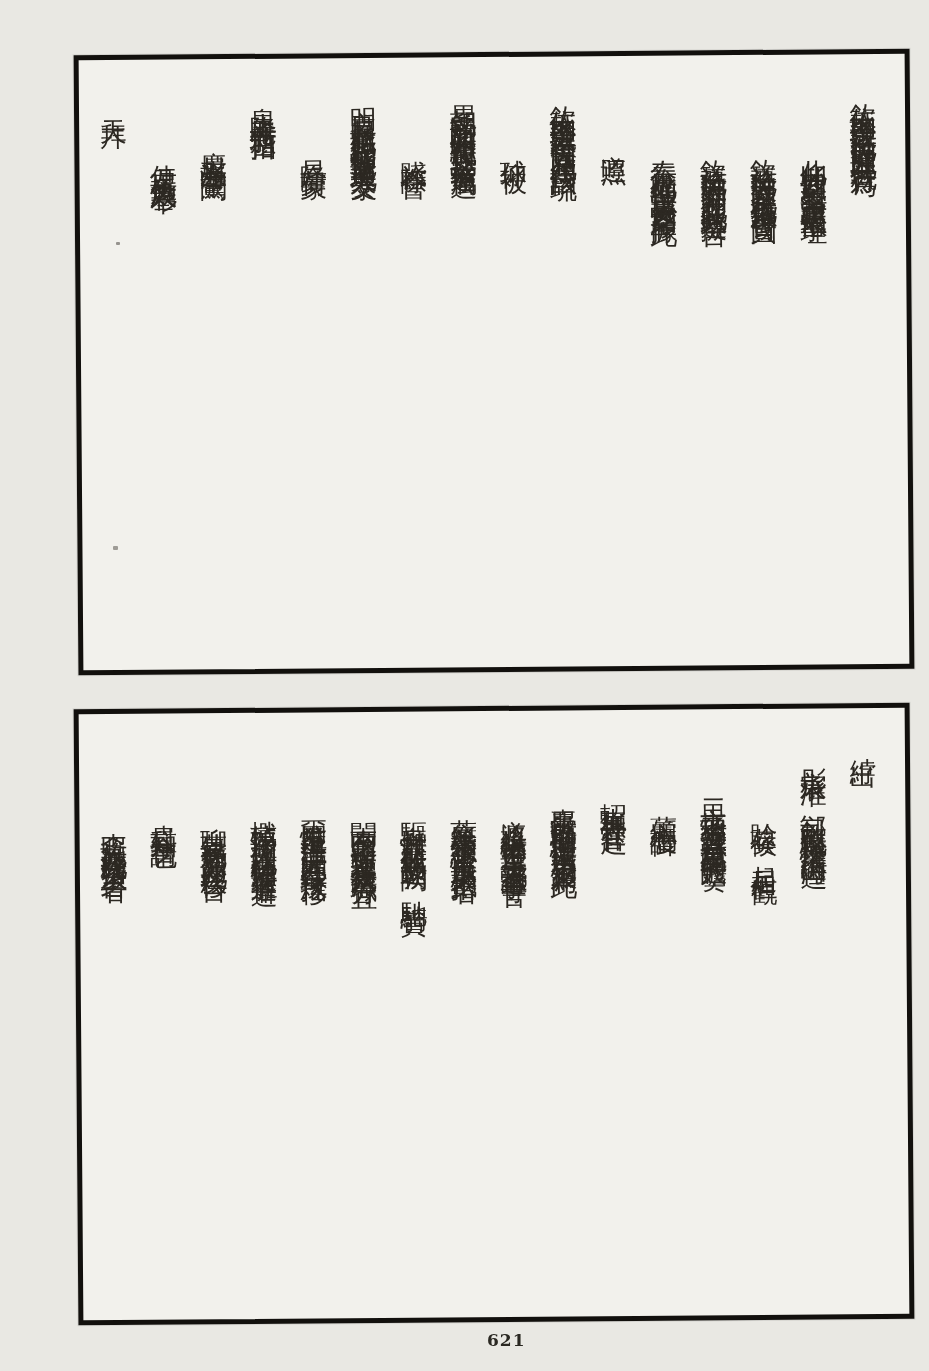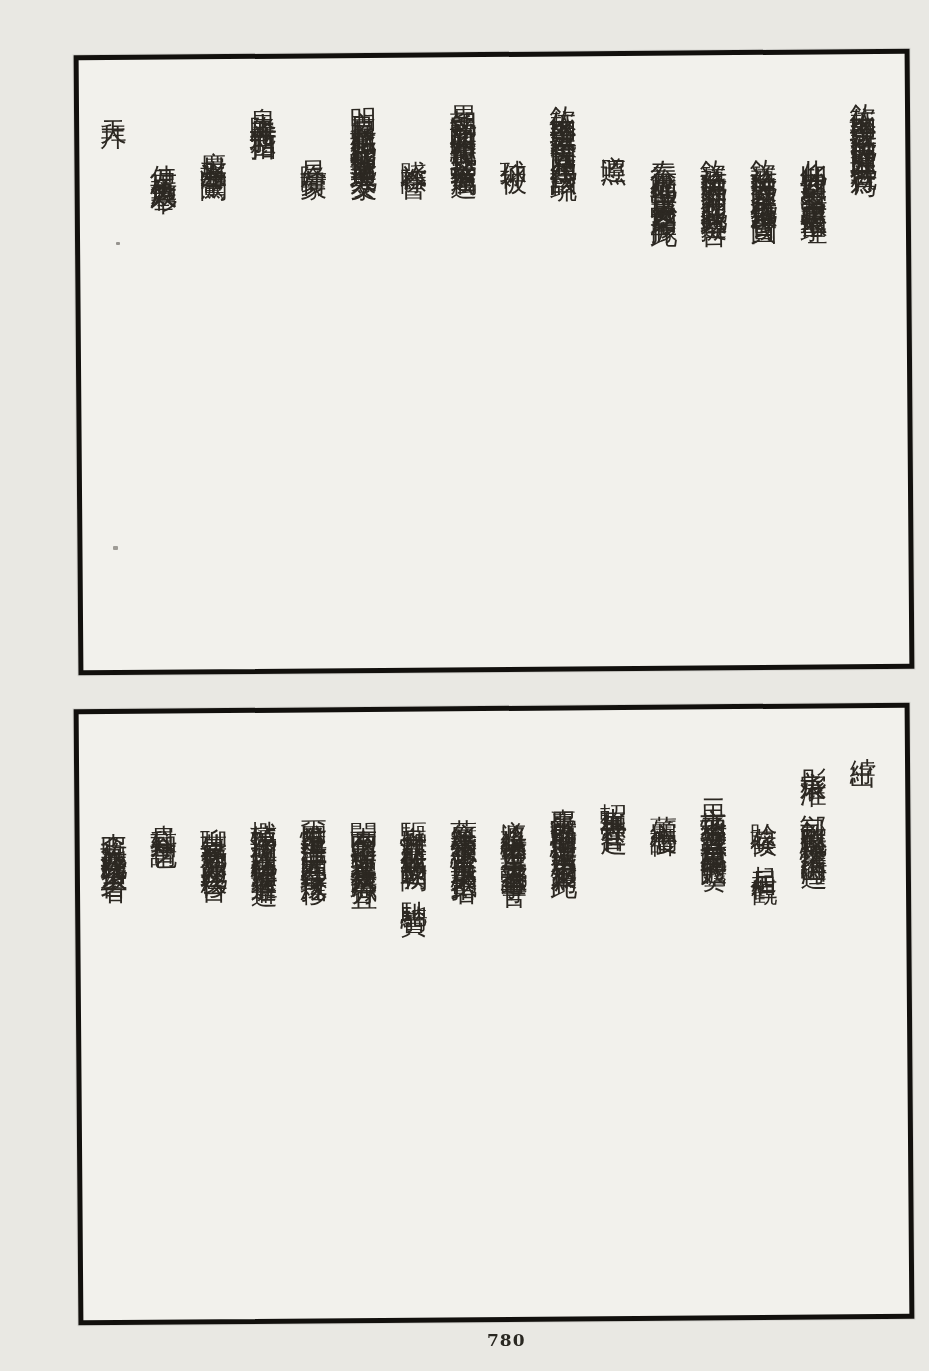--- a/index.html
+++ b/index.html
@@ -90,17 +90,17 @@
         <div class="tcol" style="margin-top: 63px;">驅舟歷浪前赴俯伏接迎朝闕　馳騎賫</div>
         <div class="tcol" style="margin-top: 63px;">閩南夕至趨蹌迎道左禮義當然職分宜</div>
         <div class="tcol" style="margin-top: 60px;">爾惟是巨海汪洋連天間疊欲待扶搖移</div>
         <div class="tcol" style="margin-top: 60px;">檝掉頭唇均火改槐檀桎知違邊難進避</div>
         <div class="tcol" style="margin-top: 68px;">聊藉氣序乞勢原為此理合移咨</div>
         <div class="tcol" style="margin-top: 63px;">貴科知會請乞</div>
         <div class="tcol" style="margin-top: 71px;">查照施行為此移咨須至咨者</div>
       </div>
   </div>
 
-  <div class="page-number">780</div>
+  <div class="page-number">621</div>
 
   <div class="speck" style="left:116px;top:242px;width:4px;height:3px;opacity:.5"></div>
   <div class="speck" style="left:113px;top:546px;width:5px;height:4px;opacity:.45"></div>
 </div>
 
 </body></html>

